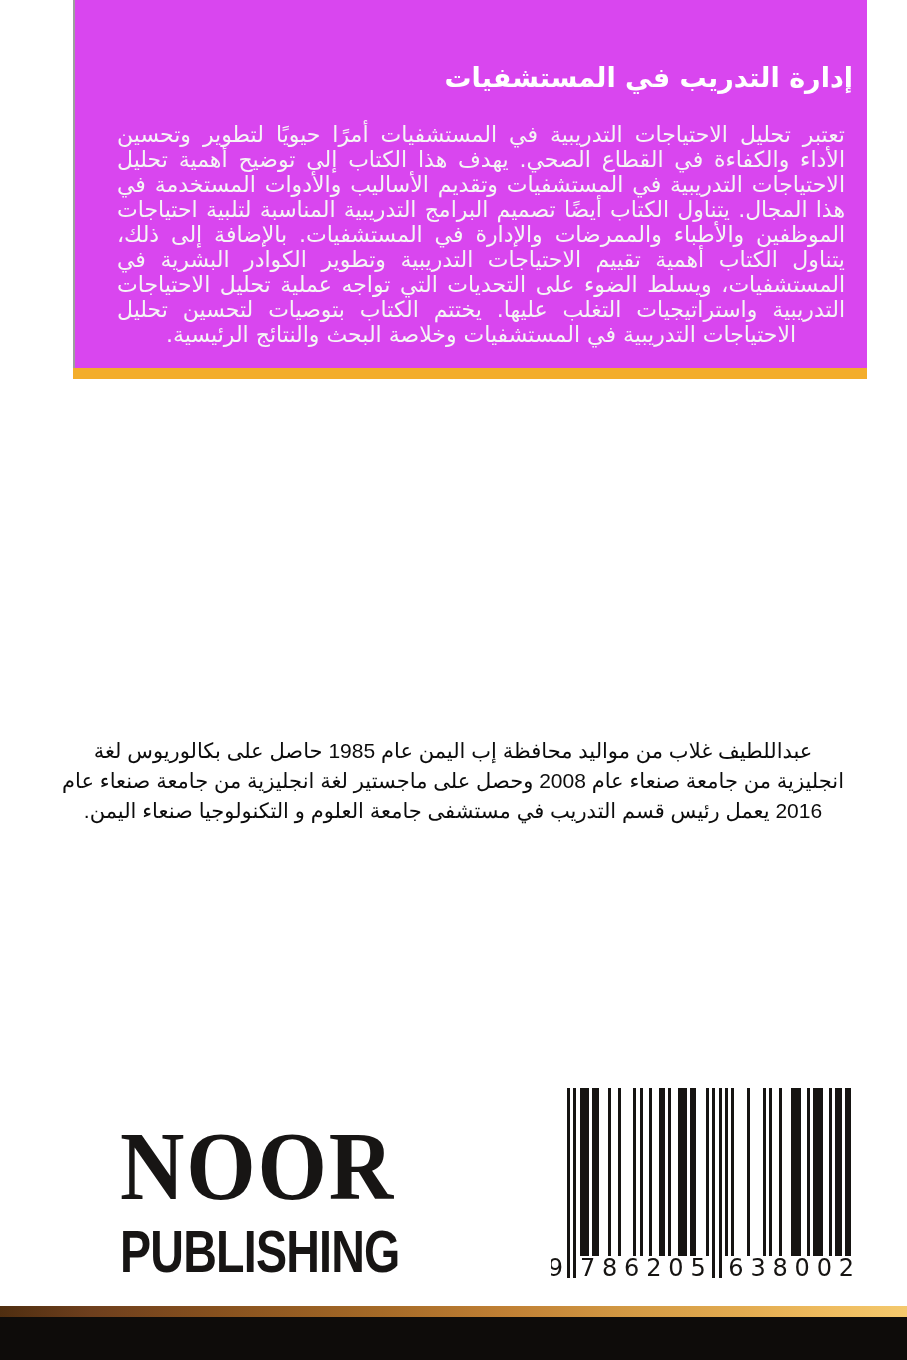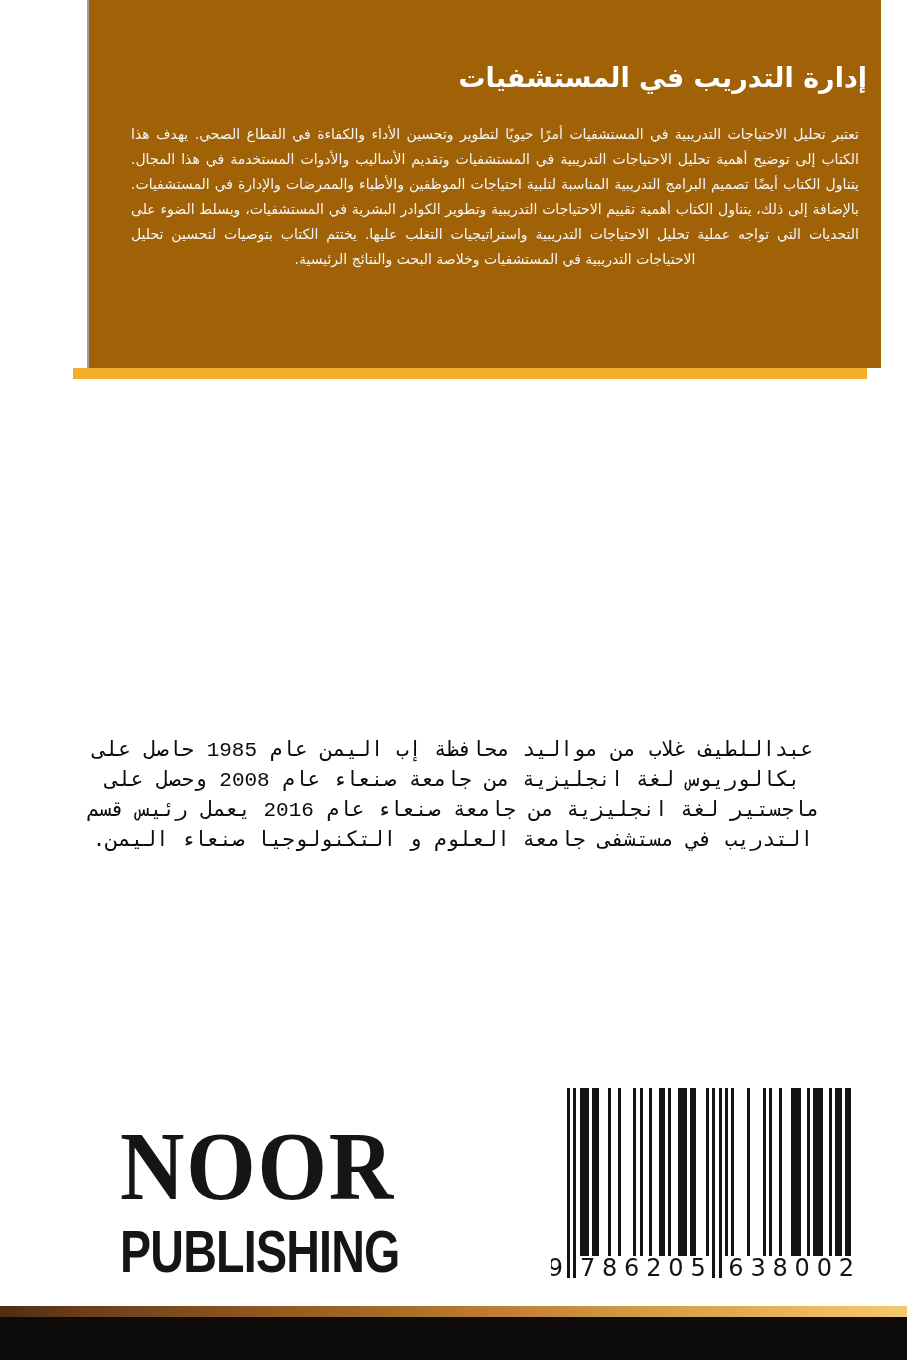--- a/index.html
+++ b/index.html
@@ -2,46 +2,46 @@
 <html><head>
 <meta charset="utf-8">
 <style>
   html,body{margin:0;padding:0;background:#ffffff;}
   .page{
     position:relative;width:907px;height:1360px;background:#ffffff;overflow:hidden;
     font-family:"DejaVu Sans", sans-serif;
   }
   
   .panel{
-    position:absolute;left:87px;top:0;width:794px;height:368px;
-    background:#a16207;box-sizing:border-box;
+    position:absolute;left:73px;top:0;width:794px;height:368px;
+    background:#d946ef;box-sizing:border-box;
     border-left:2px solid #9e9e9e;
   }
   .book-title{
     position:absolute;top:60px;right:14px;left:20px;
     margin:0;color:#ffffff;font-size:27px;font-weight:bold;
     direction:rtl;text-align:right;line-height:1.3;
     font-family:"DejaVu Sans", sans-serif;
   }
   .synopsis{
     position:absolute;top:122px;left:42px;right:22px;
-    margin:0;color:#f5f5f5;font-size:14px;line-height:25px;
+    margin:0;color:#f5f5f5;font-size:22px;line-height:25px;
     direction:rtl;text-align:justify;text-align-last:center;
     font-family:"DejaVu Sans", sans-serif;
   }
   .accent-stripe{
     position:absolute;left:73px;top:368px;width:794px;height:11px;
     background:#f3ad2b;
   }
   
   .bio{
     position:absolute;top:736px;left:58px;width:790px;margin:0;
     color:#0c0c0c;font-size:21px;line-height:30px;
     direction:rtl;text-align:center;
-    font-family:Liberation Mono, monospace;
+    font-family:Liberation Sans, sans-serif;
   }
   
   .logo{position:absolute;left:120px;top:1118px;width:330px;color:#171514;}
   .logo-noor{
     font-family:"Liberation Serif","DejaVu Serif",serif;
     font-weight:bold;font-size:97px;line-height:1;letter-spacing:2px;
     transform:scaleX(0.92);transform-origin:left center;white-space:nowrap;
   }
   .logo-publishing{
     font-family:"Liberation Sans","DejaVu Sans",sans-serif;

